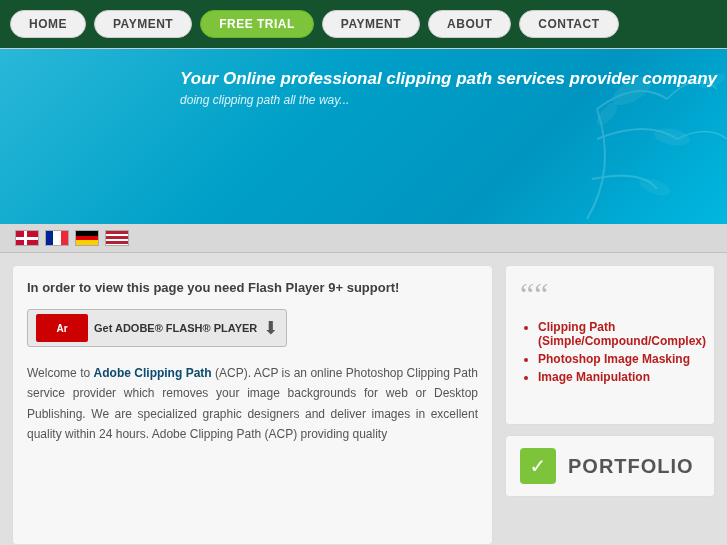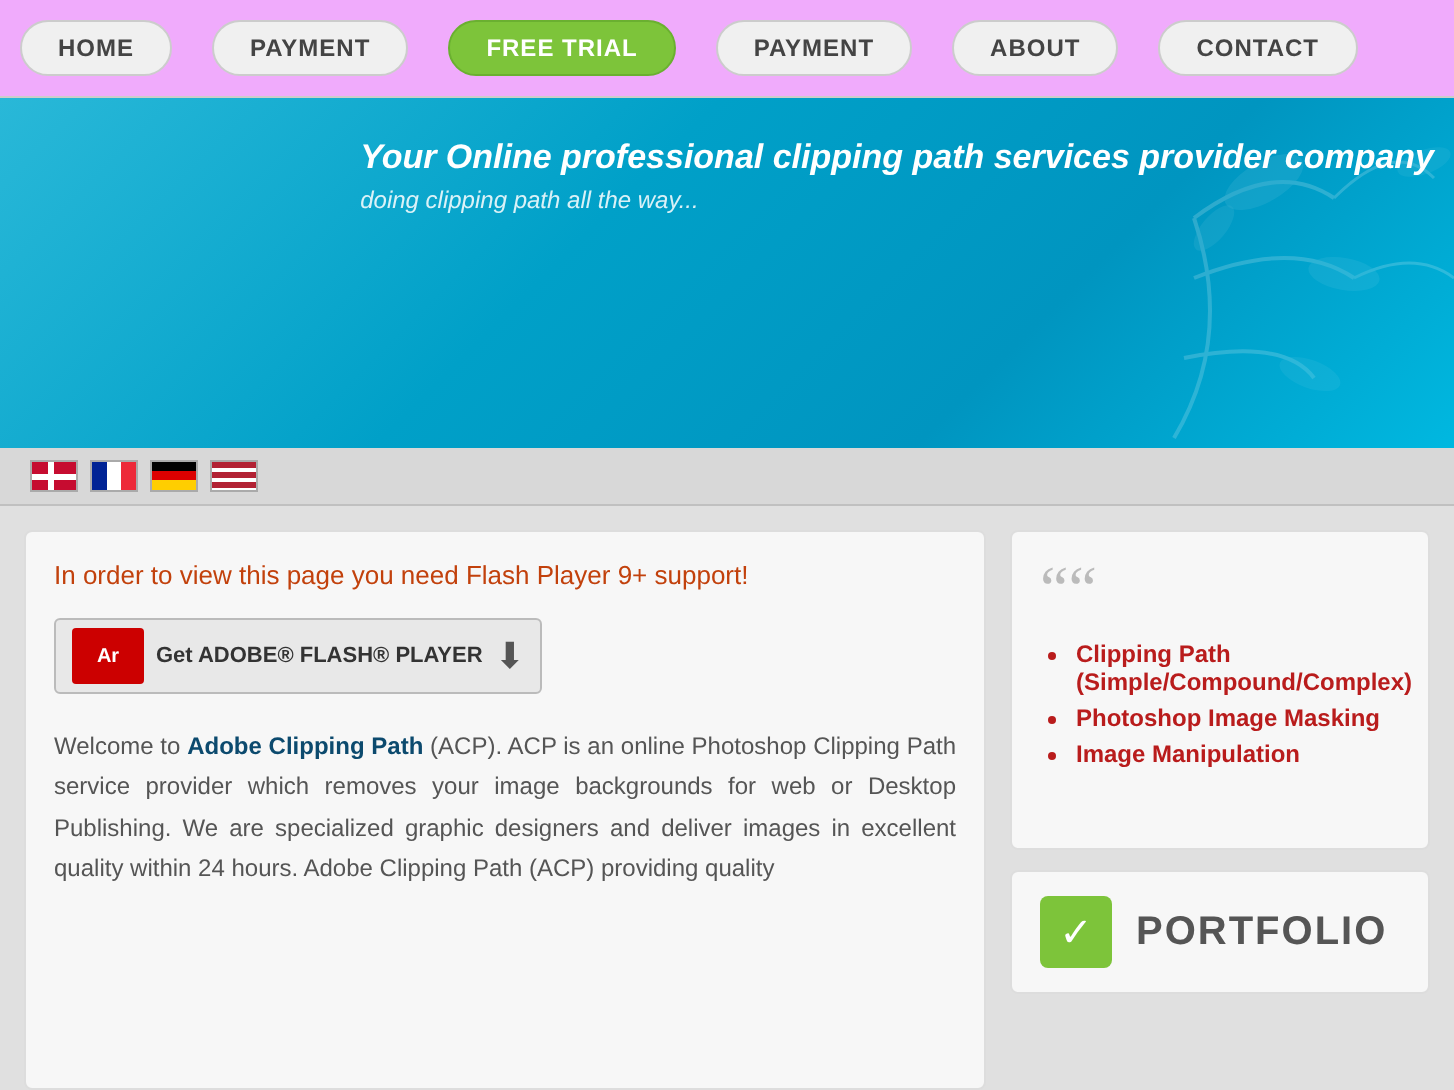--- a/index.html
+++ b/index.html
@@ -1,24 +1,24 @@
 <!DOCTYPE html>
 <html><head>
   <meta charset="utf-8">
   <style>
     * { margin: 0; padding: 0; box-sizing: border-box; }
     body { font-family: Arial, sans-serif; font-size: 13px; background: #e8e8e8; width: 727px; }
 
     
     #navbar {
-      background: #f0abfc;
+      background: #14532d;
       border-bottom: 1px solid #ccc;
       padding: 10px 10px;
       display: flex;
-      gap: 20px;
+      gap: 8px;
       align-items: center;
     }
     .nav-btn {
       border: 1px solid #ccc;
       border-radius: 20px;
       padding: 6px 18px;
       background: #f0f0f0;
       cursor: pointer;
       font-size: 12px;
       font-weight: bold;
@@ -146,36 +146,36 @@
     #left-panel {
       flex: 1;
       background: #f7f7f7;
       border: 1px solid #ddd;
       border-radius: 4px;
       padding: 14px;
       min-height: 280px;
     }
     .flash-notice {
       font-size: 13px;
-      color: #c2410c;
+      color: #404040;
       margin-bottom: 14px;
-      font-weight: normal;
+      font-weight: bold;
     }
     .flash-download {
       display: inline-flex;
       align-items: center;
       background: #e8e8e8;
       border: 1px solid #bbb;
       border-radius: 3px;
       padding: 4px 8px;
       gap: 6px;
       margin-bottom: 16px;
     }
     .flash-icon {
-      width: 36px;
+      width: 52px;
       height: 28px;
       background: #cc0000;
       display: flex;
       align-items: center;
       justify-content: center;
       color: white;
       font-size: 10px;
       font-weight: bold;
       border-radius: 2px;
     }

